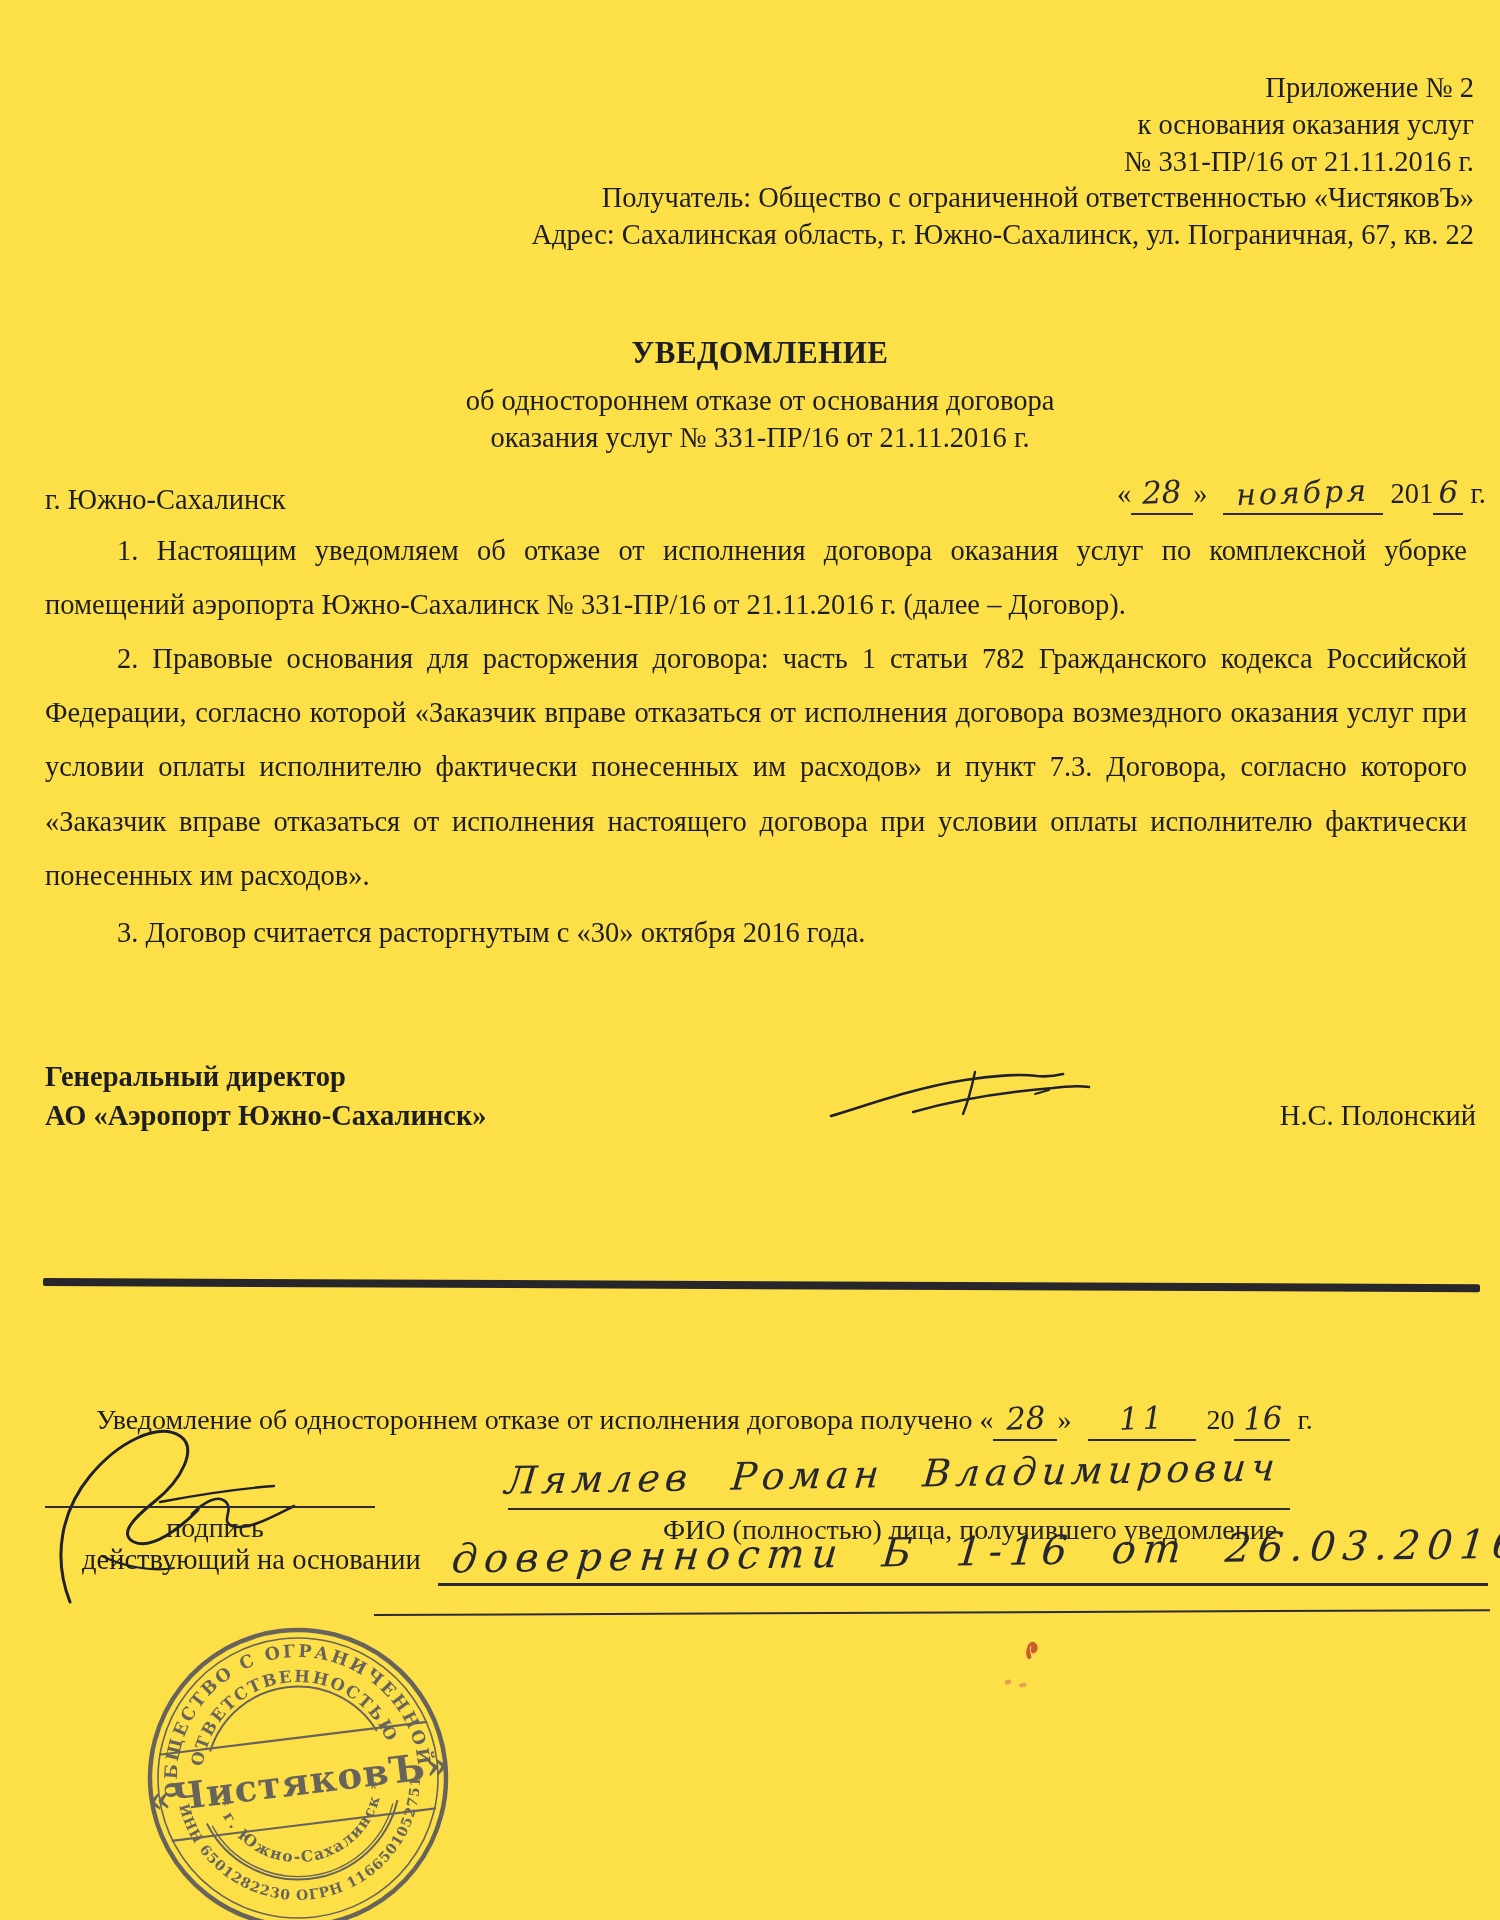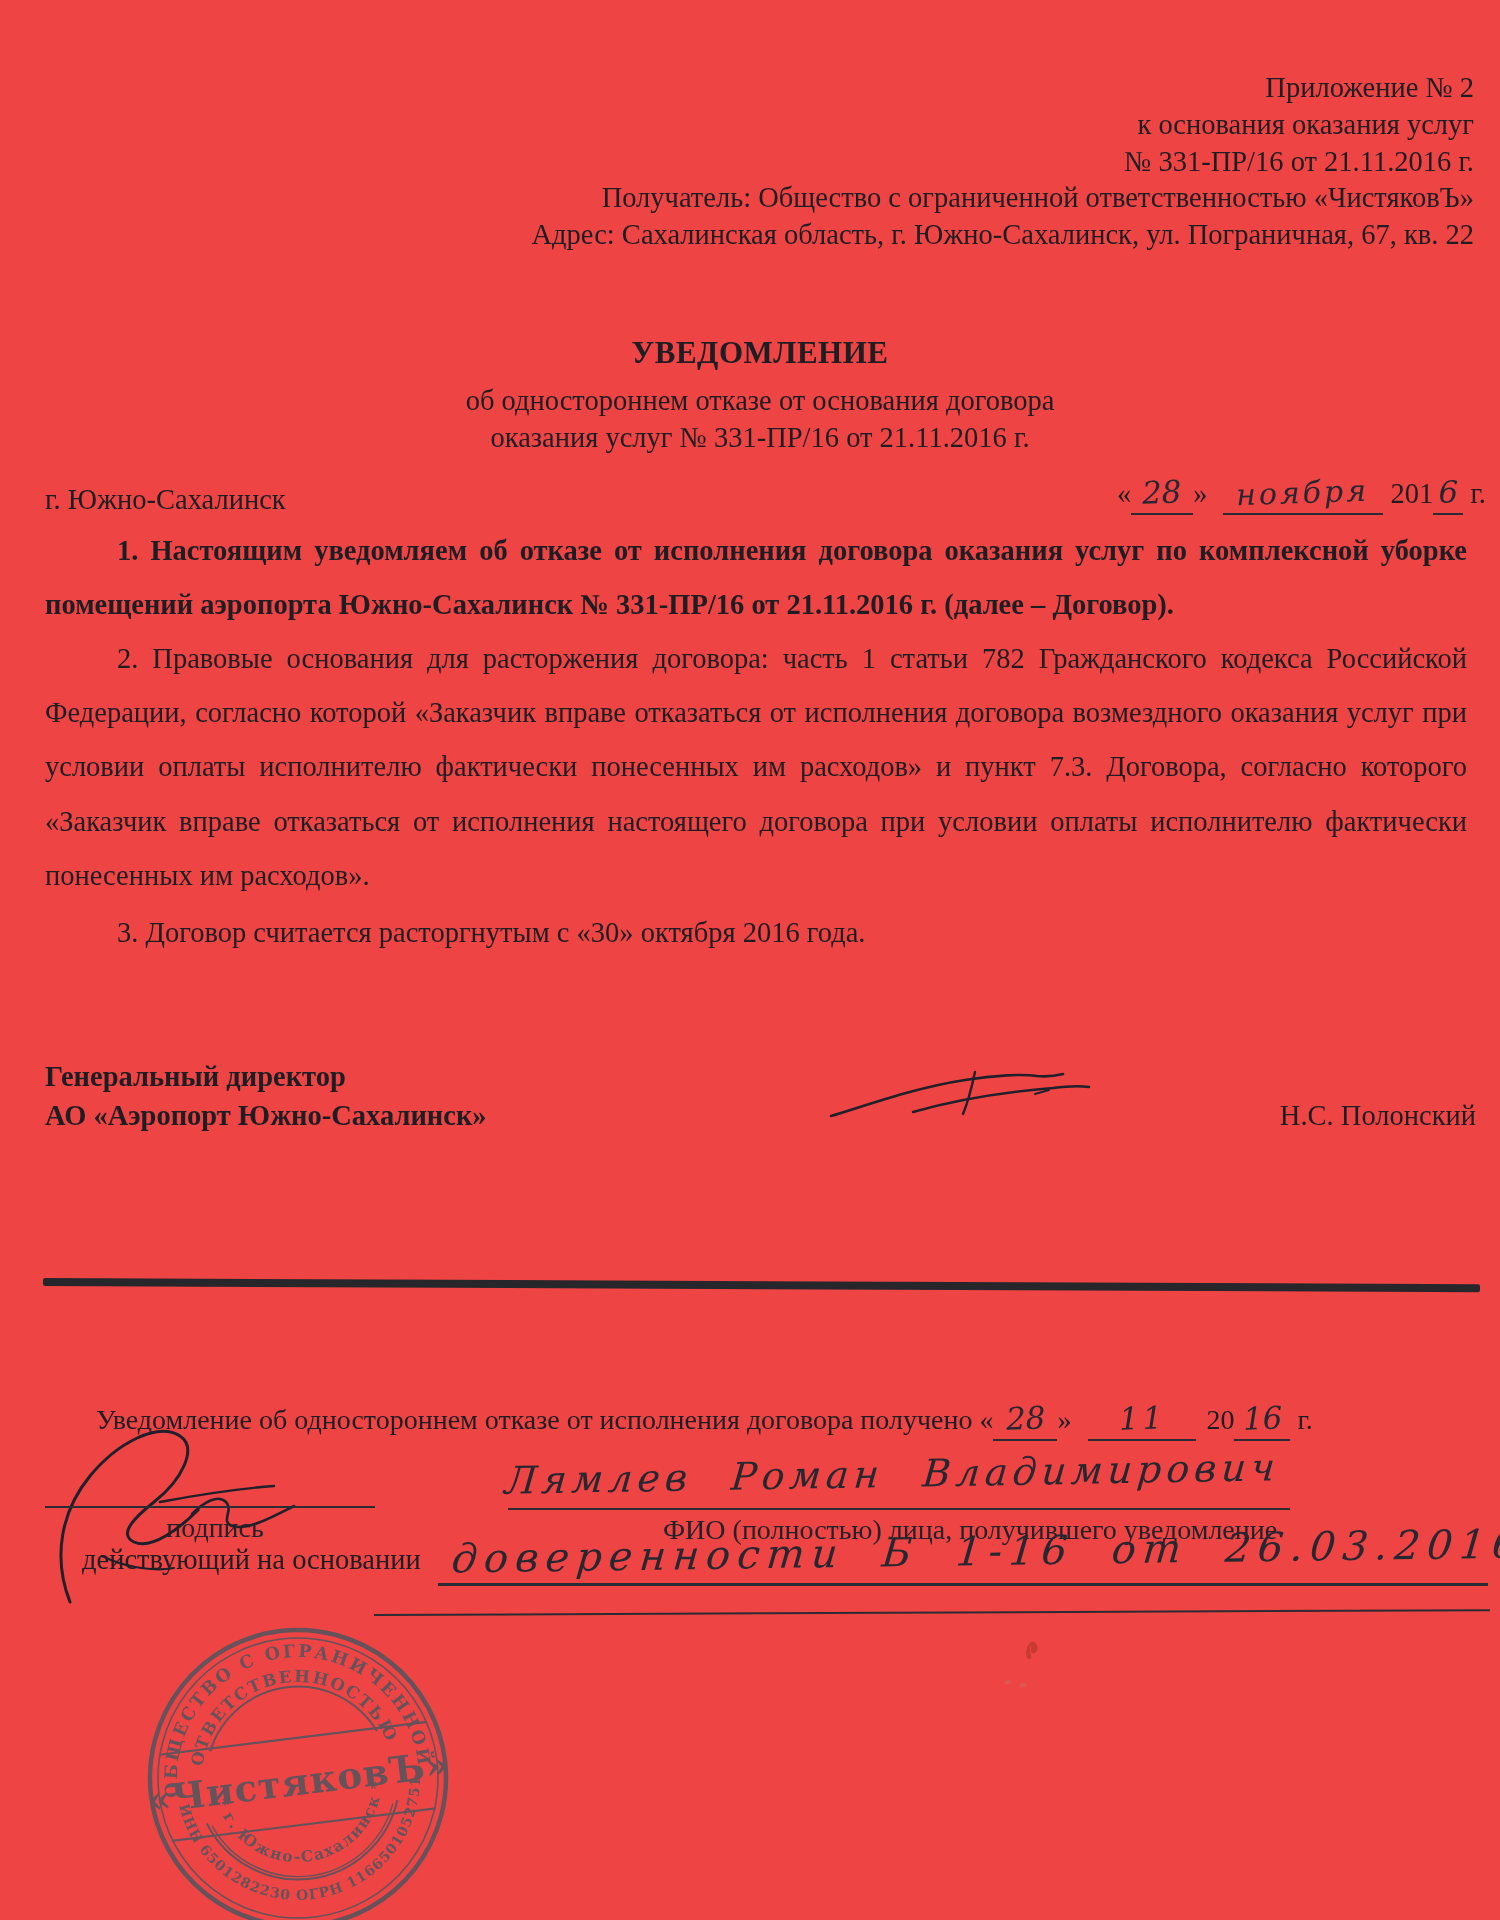--- a/index.html
+++ b/index.html
@@ -1,18 +1,18 @@
 <!DOCTYPE html>
 <html><head>
 <meta charset="utf-8">
 <style>
   html,body{margin:0;padding:0;background:#e8e8e8;}
   .page{
     position:relative;width:1500px;height:1920px;margin:0 auto;
-    background:#ef4444;overflow:hidden;
+    background:#fde047;overflow:hidden;
     font-family:"Liberation Serif","DejaVu Serif",serif;
     color:#1d1d24;
   }
   .abs{position:absolute;}
   .t{font-size:28.5px;}
   .header-block{right:26px;top:70px;text-align:right;line-height:36.8px;font-size:28.5px;}
   .title-block{left:45px;top:334px;width:1430px;text-align:center;font-size:28.5px;line-height:37.5px;}
   .title-main{font-weight:bold;font-size:31px;letter-spacing:.5px;margin-bottom:10px;}
   .para{left:45px;width:1422px;font-size:28.5px;line-height:54.2px;text-align:justify;text-indent:72px;}
   .nowrap{white-space:nowrap;}
@@ -48,21 +48,21 @@
     <div>оказания услуг № 331-ПР/16 от 21.11.2016 г.</div>
   </div>
 
   <div class="abs t" style="left:45px;top:484px;">г. Южно-Сахалинск</div>
   <div class="abs t nowrap" style="right:14px;top:474px;">
     <span>«</span><span class="slot" style="width:58px;"><span class="hw hw-tilt" style="font-size:31px;">28</span></span><span>»</span>
     <span class="slot" style="width:156px;margin:0 8px;"><span class="hw hw-tilt" style="font-size:30px;letter-spacing:3px;">ноября</span></span><span>201</span><span class="slot" style="width:26px;"><span class="hw" style="font-size:31px;">6</span></span>
     <span>г.</span>
   </div>
 
-  <p class="abs para" style="top:524px;margin:0;font-weight:bold;">1.  Настоящим уведомляем об отказе от исполнения договора оказания услуг по комплексной уборке помещений аэропорта Южно-Сахалинск № 331-ПР/16 от 21.11.2016 г. (далее – Договор).</p>
+  <p class="abs para" style="top:524px;margin:0;">1.  Настоящим уведомляем об отказе от исполнения договора оказания услуг по комплексной уборке помещений аэропорта Южно-Сахалинск № 331-ПР/16 от 21.11.2016 г. (далее – Договор).</p>
   <p class="abs para" style="top:632px;margin:0;">2.  Правовые основания для расторжения договора: часть 1 статьи 782 Гражданского кодекса Российской Федерации, согласно которой «Заказчик вправе отказаться от исполнения договора возмездного оказания услуг при условии оплаты исполнителю фактически понесенных им расходов» и пункт 7.3. Договора, согласно которого «Заказчик вправе отказаться от исполнения настоящего договора при условии оплаты исполнителю фактически понесенных им расходов».</p>
   <p class="abs para" style="top:906px;margin:0;">3.  Договор считается расторгнутым с «30» октября 2016 года.</p>
 
   <div class="abs t" style="left:45px;top:1058px;line-height:38.5px;font-weight:bold;">
     <div>Генеральный директор</div>
     <div>АО «Аэропорт Южно-Сахалинск»</div>
   </div>
 
   <svg class="abs" style="left:825px;top:1066px;" width="300" height="64" viewBox="0 0 300 64">
     <path class="sig-stroke" stroke-width="2.6" d="M6,50 C40,40 88,22 140,14 C170,9 198,8 212,10 C222,11 230,10 238,8"></path>

